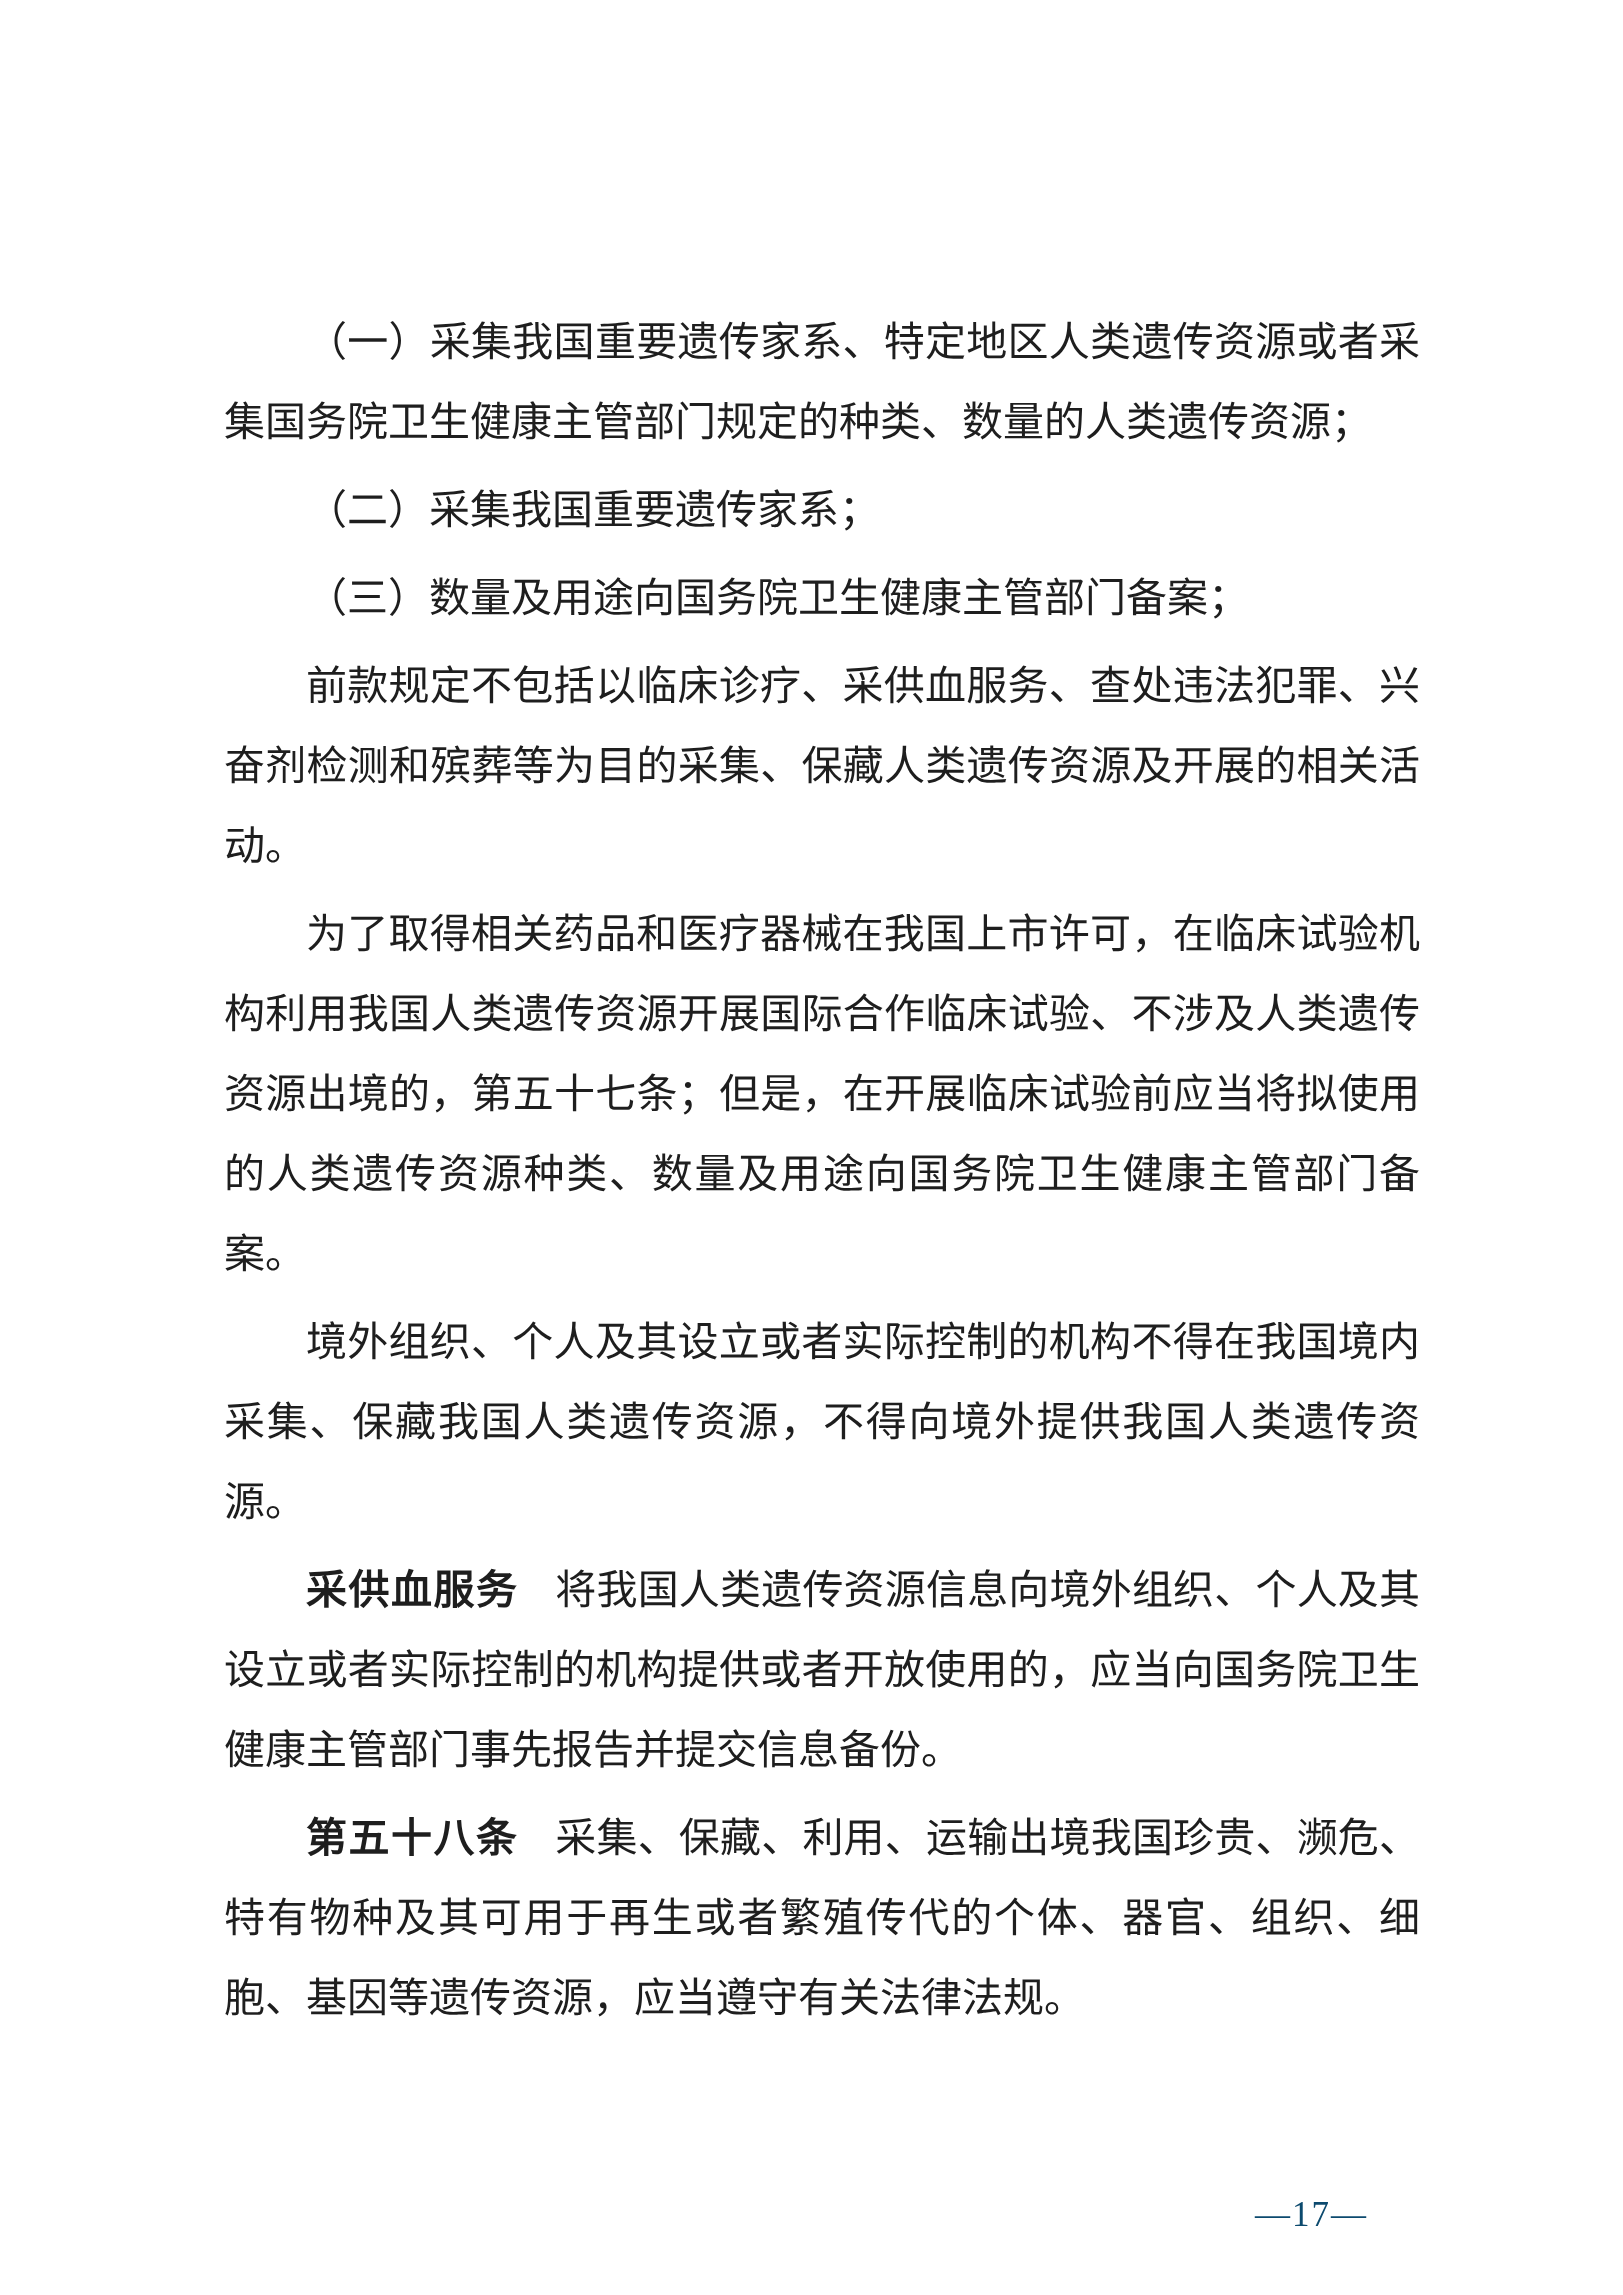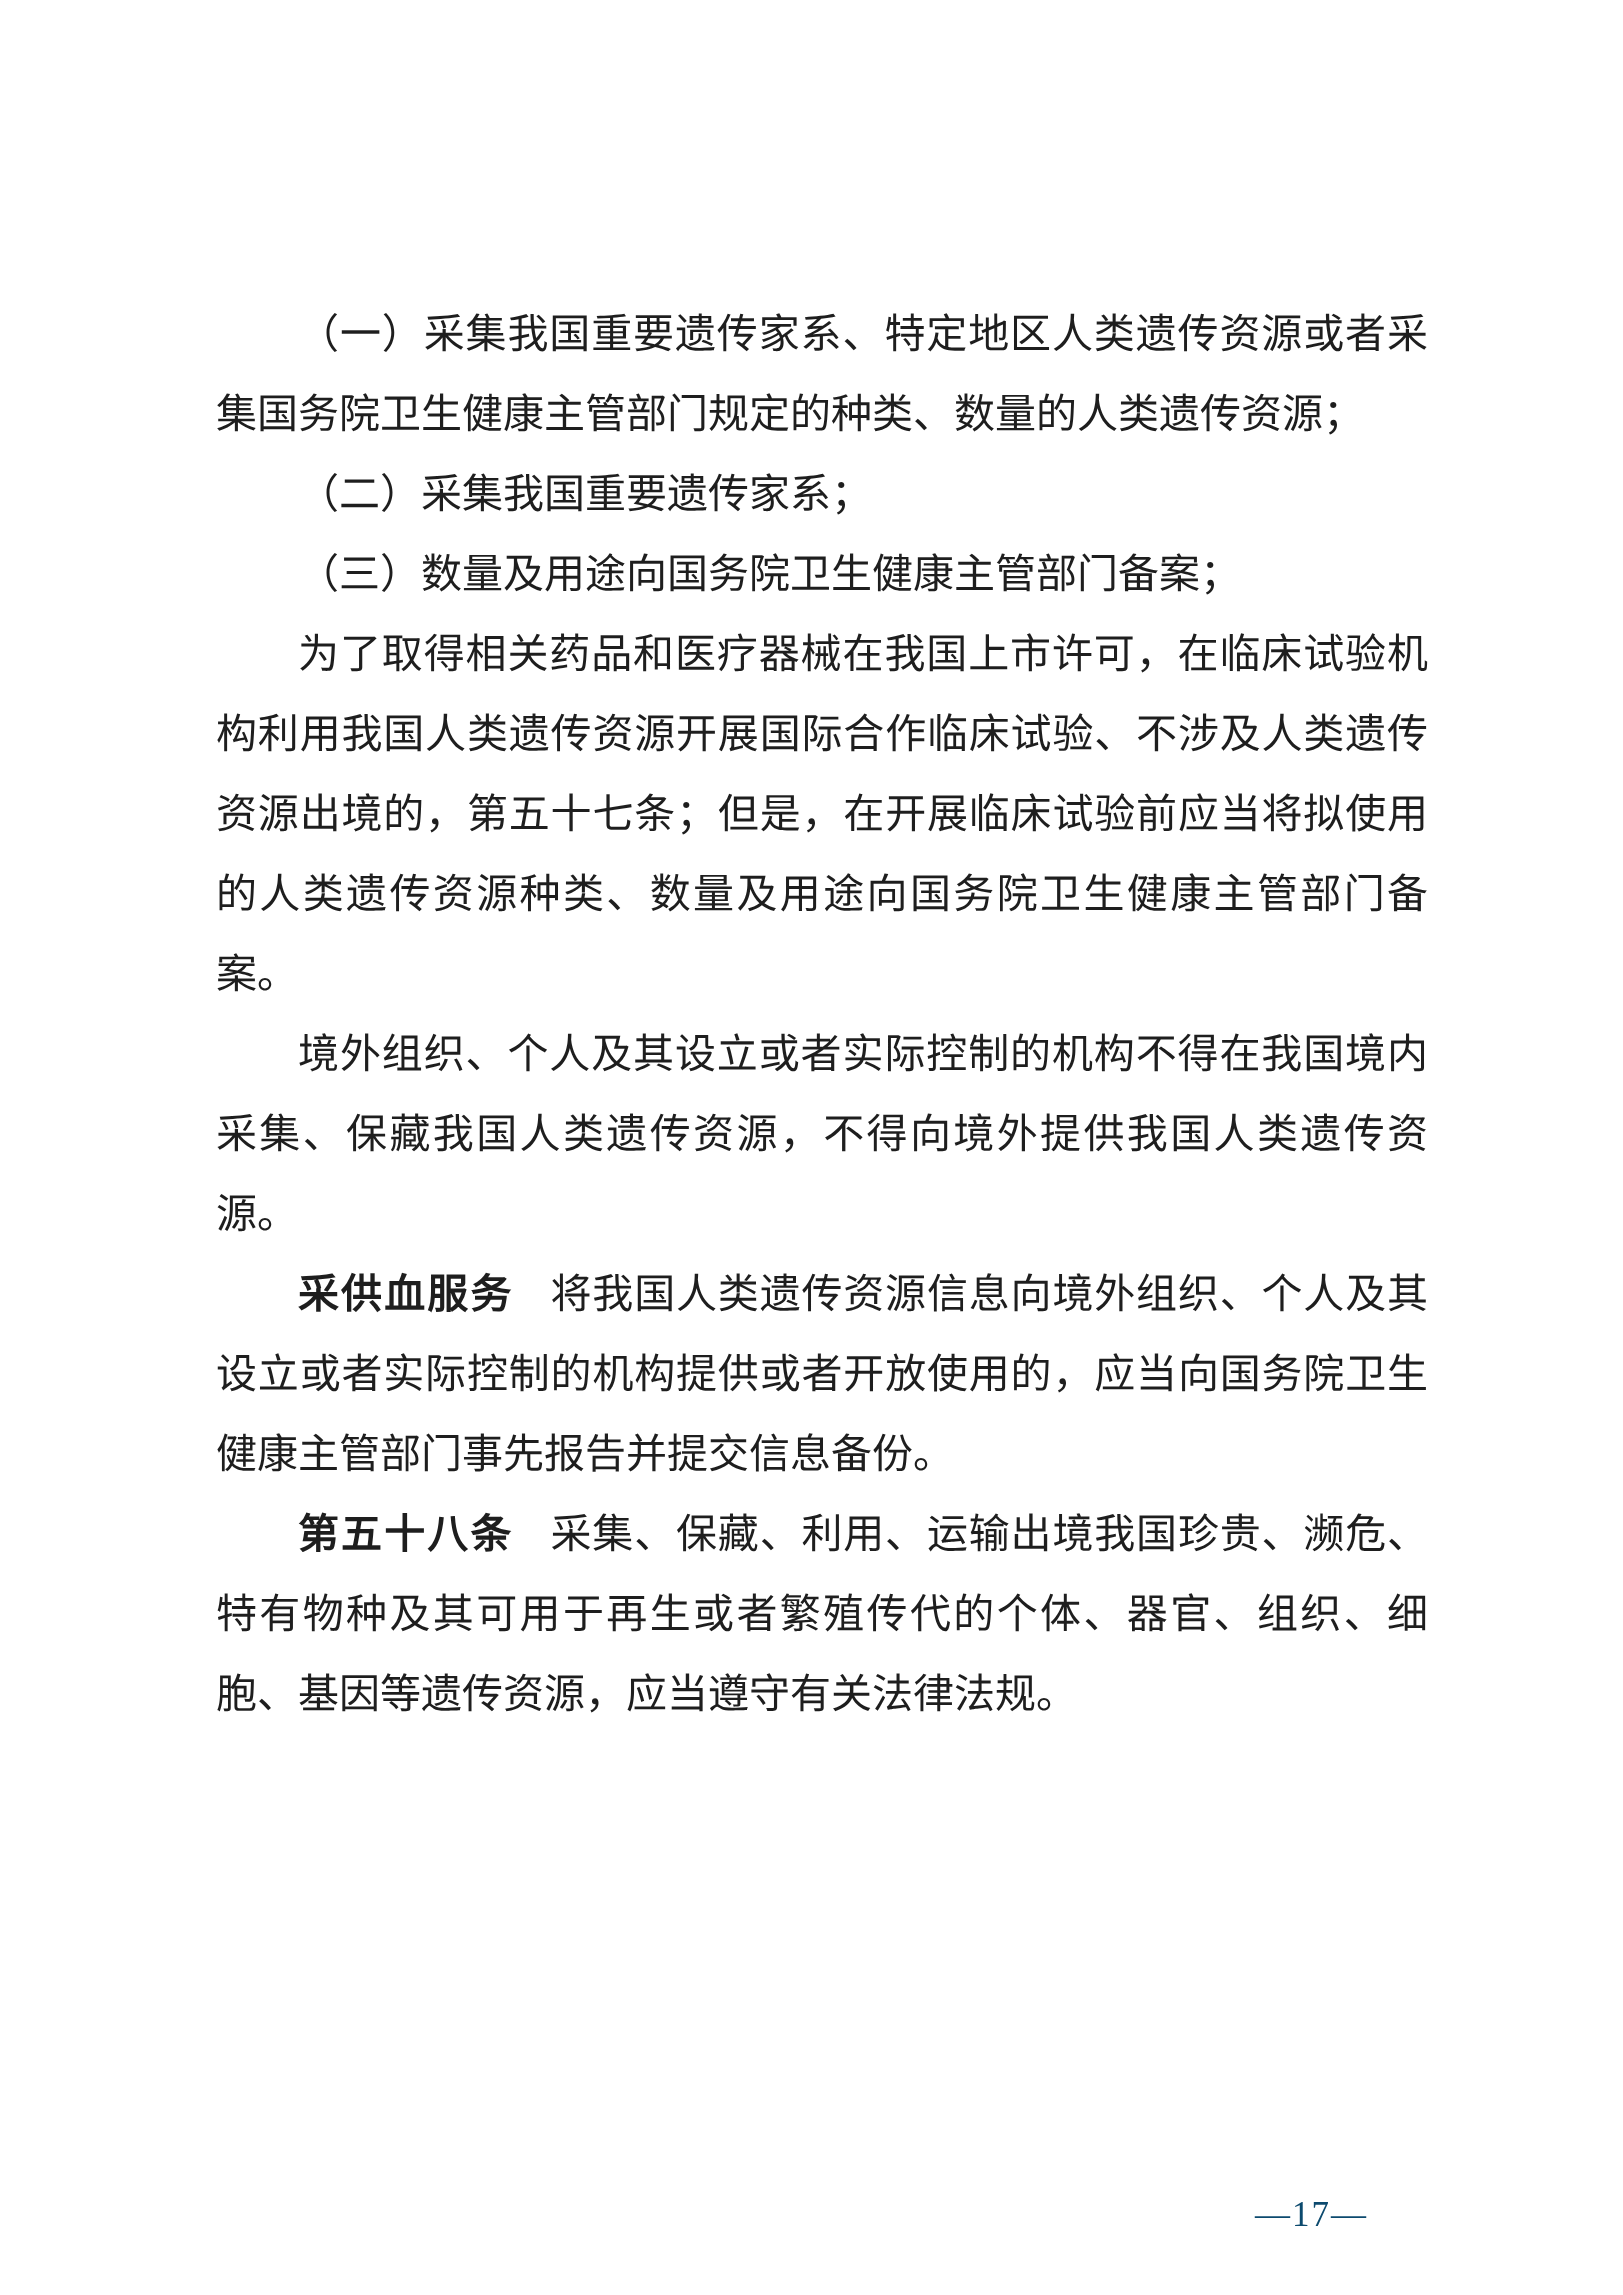--- a/index.html
+++ b/index.html
@@ -20,21 +20,21 @@
   }
   .text-block{
     position:absolute;
     left:216px;top:294px;width:1212px;
     font-size:41px;line-height:80px;
     color:var(--ink);
     text-align:justify;
     text-justify:inter-ideograph;
   }
   .text-block p{
-    margin:0;
+    margin:8px;
     text-indent:2em;
     word-break:break-all;
   }
   .article-no{
     font-family:"Liberation Sans","DejaVu Sans",sans-serif;
     font-weight:700;
     margin-right:0.9em;
     letter-spacing:1.3px;
   }
   .page-number{
@@ -47,20 +47,21 @@
   }
 </style>
 </head>
 <body>
 
 <div class="page">
   <main class="text-block">
       <p><span>（一）采集我国重要遗传家系、特定地区人类遗传资源或者采集国务院卫生健康主管部门规定的种类、数量的人类遗传资源；</span></p>
       <p><span>（二）采集我国重要遗传家系；</span></p>
       <p><span>（三）数量及用途向国务院卫生健康主管部门备案；</span></p>
+      <p><span>前款规定不包括以临床诊疗、采供血服务、查处违法犯罪、兴奋剂检测和殡葬等为目的采集、保藏人类遗传资源及开展的相关活动。</span></p>
       <p><span>为了取得相关药品和医疗器械在我国上市许可，在临床试验机构利用我国人类遗传资源开展国际合作临床试验、不涉及人类遗传资源出境的，第五十七条；但是，在开展临床试验前应当将拟使用的人类遗传资源种类、数量及用途向国务院卫生健康主管部门备案。</span></p>
       <p><span>境外组织、个人及其设立或者实际控制的机构不得在我国境内采集、保藏我国人类遗传资源，不得向境外提供我国人类遗传资源。</span></p>
       <p><b class="article-no">采供血服务</b><span>将我国人类遗传资源信息向境外组织、个人及其设立或者实际控制的机构提供或者开放使用的，应当向国务院卫生健康主管部门事先报告并提交信息备份。</span></p>
       <p><b class="article-no">第五十八条</b><span>采集、保藏、利用、运输出境我国珍贵、濒危、特有物种及其可用于再生或者繁殖传代的个体、器官、组织、细胞、基因等遗传资源，应当遵守有关法律法规。</span></p>
     </main>
   <div class="page-number">—17—</div>
 </div>
 
 
 </body></html>

